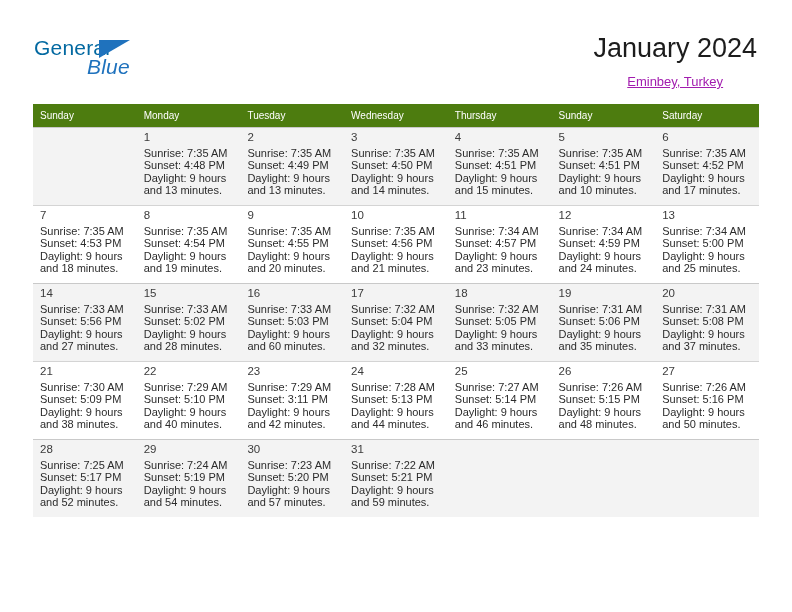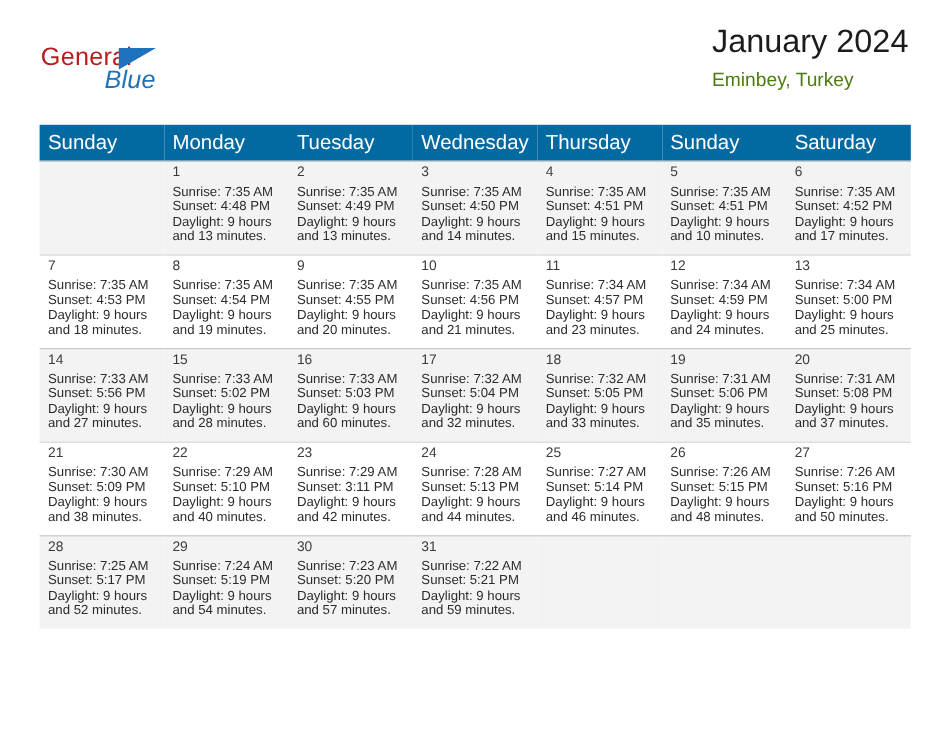--- a/index.html
+++ b/index.html
@@ -35,21 +35,21 @@
     top: 36px;
     width: 240px;
     height: 54px;
   }
   .brand-general {
     position: absolute;
     left: 0;
     top: 0;
     font-size: 21px;
     letter-spacing: 0.2px;
-    color: #b91c1c;
+    color: #0369a1;
     font-family: "Liberation Sans", sans-serif;
   }
   .brand-tri {
     position: absolute;
     left: 65px;
     top: 4px;
     width: 0;
     height: 0;
     border-left: 31px solid #1f72bd;
     border-bottom: 18px solid transparent;
@@ -61,50 +61,51 @@
     font-size: 21px;
     letter-spacing: 0.2px;
     color: #1f72bd;
     font-family: "Liberation Sans", sans-serif;
     font-style: italic;
   }
 
   .title-block {
     position: absolute;
     right: 35px;
-    top: 18px;
-    text-align: left;
+    top: 32px;
+    text-align: center;
   }
   .cal-title {
     font-size: 27px;
     color: #1c1c1c;
     line-height: 32px;
     white-space: nowrap;
   }
   .cal-subtitle {
-    font-size: 16px;
-    color: #4d7c0f;
+    font-size: 13px;
+    color: #a21caf;
     line-height: 18px;
     margin-top: 9px;
     white-space: nowrap;
+    text-decoration: underline;
   }
 
   
   .calendar {
     position: absolute;
     left: 33px;
     top: 104px;
     width: 726px;
     border-collapse: collapse;
     table-layout: fixed;
   }
   .calendar th {
-    background: #0369a1;
+    background: #4d7c0f;
     color: #ffffff;
-    font-size: 17px;
+    font-size: 10px;
     font-weight: normal;
     text-align: left;
     padding: 5px 0 5px 7px;
     height: 13px;
     border: none;
   }
   .calendar td {
     width: 103.7px;
     height: 78px;
     vertical-align: top;

